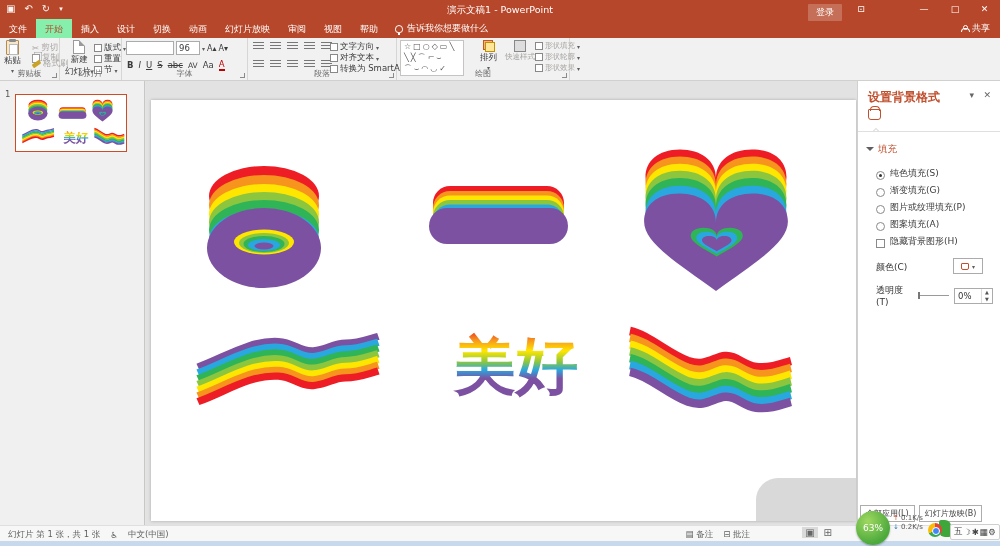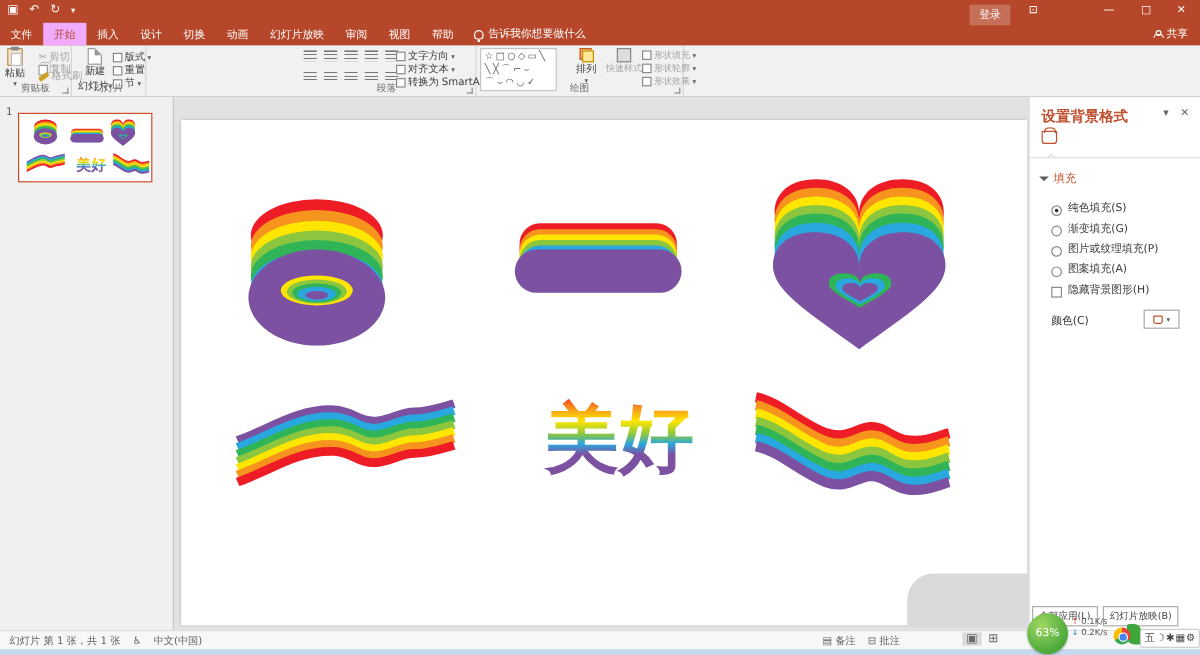--- a/index.html
+++ b/index.html
@@ -12,21 +12,21 @@
   .qat { left:6px; top:3px; display:flex; gap:9px; align-items:center; font-size:10px; color:#fff; }
   .qat span { opacity:.95; }
   .apptitle { left:0; top:4px; width:1000px; text-align:center; font-size:9.5px; color:#fff; }
   .signin { left:808px; top:4px; padding:2px 8px; background:rgba(255,255,255,.22); font-size:9px; border-radius:1px; }
   .winctl { top:0; height:19px; width:32px; text-align:center; line-height:19px; font-size:9px; color:#fff; }
   .ribbonopts { left:845px; } .btn-min { left:908px; } .btn-max { left:939px; } .btn-close { left:969px; width:31px; }
 
   
   .tabrow { left:0; top:19px; width:1000px; height:19px; display:flex; align-items:stretch; color:#fff; }
   .tab { padding:4px 9px 3px; font-size:9px; cursor:default; }
-  .tab.active { background:#f0abfc; color:#B7472A; }
+  .tab.active { background:#86efac; color:#B7472A; }
   .tellme { display:flex; align-items:center; gap:4px; padding:0 8px; font-size:9px;font-family:Liberation Serif, serif; }
   .bulb { width:8px; height:8px; border:1px solid #fff; border-radius:50% 50% 40% 40%; position:relative; }
   .bulb:after { content:""; position:absolute; left:2px; bottom:-3px; width:2px; height:2px; background:#fff; }
   .share { position:absolute; right:4px; top:19px; height:19px; display:flex; align-items:center; gap:4px; padding:0 6px; font-size:9px; color:#fff;justify-content:space-between; }
   .person { width:7px; height:7px; position:relative; }
   .person:before { content:""; position:absolute; left:2px; top:0; width:3px; height:3px; border:1px solid #fff; border-radius:50%; }
   .person:after { content:""; position:absolute; left:0; bottom:0; width:7px; height:3px; border:1px solid #fff; border-bottom:none; border-radius:4px 4px 0 0; }
 
   
   .ribbon { left:0; top:38px; width:1000px; height:43px; background:#F1F1F1; border-bottom:1px solid #D2D0CE; }
@@ -177,20 +177,21 @@
 
 <div id="app">
 
   <div class="abs titlebar">
     <div class="abs qat">
       <span>▣</span>
       <span>↶</span>
       <span>↻</span>
       <span style="font-size:7px">▾</span>
     </div>
+    <div class="abs apptitle">演示文稿1 - PowerPoint</div>
     <div class="abs signin">登录</div>
     <div class="abs winctl ribbonopts">⊡</div>
     <div class="abs winctl btn-min">—</div>
     <div class="abs winctl btn-max">□</div>
     <div class="abs winctl btn-close">✕</div>
 
     <div class="abs tabrow">
       <span class="tab">文件</span>
       <span class="tab active">开始</span>
       <span class="tab">插入</span>
@@ -252,20 +253,41 @@
           <span>重置</span>
       </div>
       <div class="srow" style="left:34px;top:26px">
         <span class="i-sq"></span>
           <span>节</span>
           <span class="dd">▾</span>
       </div>
       <div class="glabel">幻灯片</div>
     </div>
 
+    <div class="group" style="left:122px;width:126px">
+      <div class="srow" style="left:4px;top:3px">
+        <span class="box" style="width:48px"></span>
+        <span class="box" style="width:24px">96</span>
+        <span class="dd">▾</span>
+        <span style="font-size:8px">A▴</span>
+        <span style="font-size:8px">A▾</span>
+      </div>
+      <div class="srow" style="left:5px;top:21px;gap:5px">
+        <b>B</b>
+        <i>I</i>
+        <span style="text-decoration:underline">U</span>
+        <span style="text-decoration:line-through">S</span>
+        <span style="text-decoration:line-through">abc</span>
+        <span style="font-size:7.5px">AV</span>
+        <span>Aa</span>
+        <span style="color:#C00000;border-bottom:2px solid #C00000">A</span>
+      </div>
+      <div class="glabel">字体</div>
+      <div class="launcher"></div>
+    </div>
 
     <div class="group" style="left:248px;width:149px">
       <div class="srow" style="left:5px;top:4px;gap:6px">
         <span class="i-bars"></span>
         <span class="i-bars"></span>
         <span class="i-bars"></span>
         <span class="i-bars"></span>
         <span class="i-bars"></span>
       </div>
       <div class="srow" style="left:5px;top:22px;gap:6px">
@@ -390,20 +412,28 @@
       <span class="chk"></span>
         <span>隐藏背景图形(H)</span>
     </div>
     <div class="abs" style="left:18px;top:180px;width:117px">
       <span>颜色(C)</span>
       <span class="colorbtn">
         <span class="minibucket"></span>
         <span class="dd">▾</span>
       </span>
     </div>
+    <div class="abs" style="left:18px;top:203px;width:117px;display:flex;align-items:center;gap:5px">
+      <span>透明度(T)</span>
+      <span class="slider"></span>
+      <span class="spin" style="position:relative;right:auto;top:auto">
+        <span class="val">0%</span>
+        <span class="arrows"><span>▲</span><br><span>▼</span></span>
+      </span>
+    </div>
     <div class="abs panebtns">
       <span class="panebtn">全部应用(L)</span>
       <span class="panebtn">幻灯片放映(B)</span>
     </div>
   </div>
 
   <div class="abs statusbar">
     <div class="left">
       <span>幻灯片 第 1 张，共 1 张</span>
       <span>♿</span>

